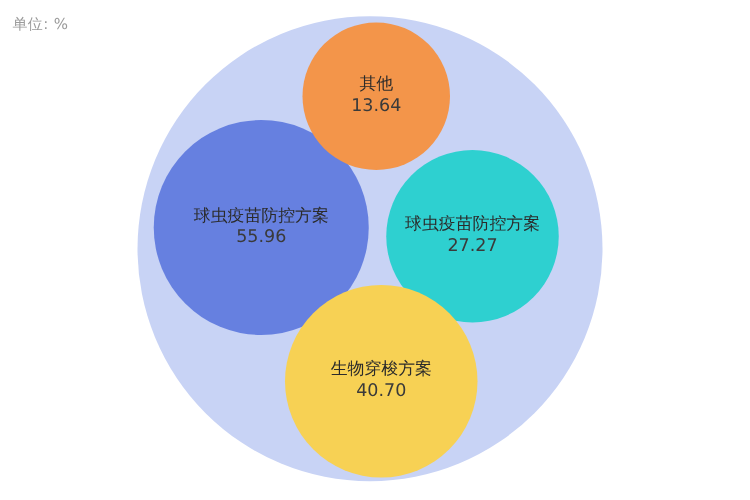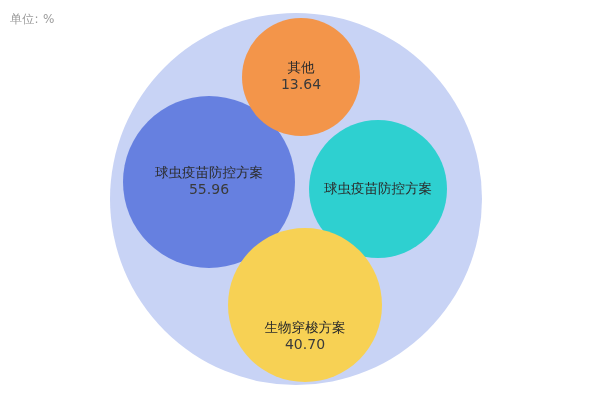--- a/index.html
+++ b/index.html
@@ -79,22 +79,23 @@
       <circle cx="301" cy="77" r="59" fill="#f3954a"></circle>
     </svg>
 
   <div class="bubble-label-layer" id="bubble-label-layer">
       <div class="bubble-label" style="left: 209px; top: 182px;">
         <span class="name">球虫疫苗防控方案</span>
         <span class="value">55.96</span>
       </div>
       <div class="bubble-label" style="left: 378px; top: 189px;">
         <span class="name">球虫疫苗防控方案</span>
+        <span class="value">27.27</span>
       </div>
-      <div class="bubble-label" style="left: 305px; top: 305px; margin-top: 32px;">
+      <div class="bubble-label" style="left: 305px; top: 305px;">
         <span class="name">生物穿梭方案</span>
         <span class="value">40.70</span>
       </div>
       <div class="bubble-label" style="left: 301px; top: 77px;">
         <span class="name">其他</span>
         <span class="value">13.64</span>
       </div>
     </div>
 
 </div>

